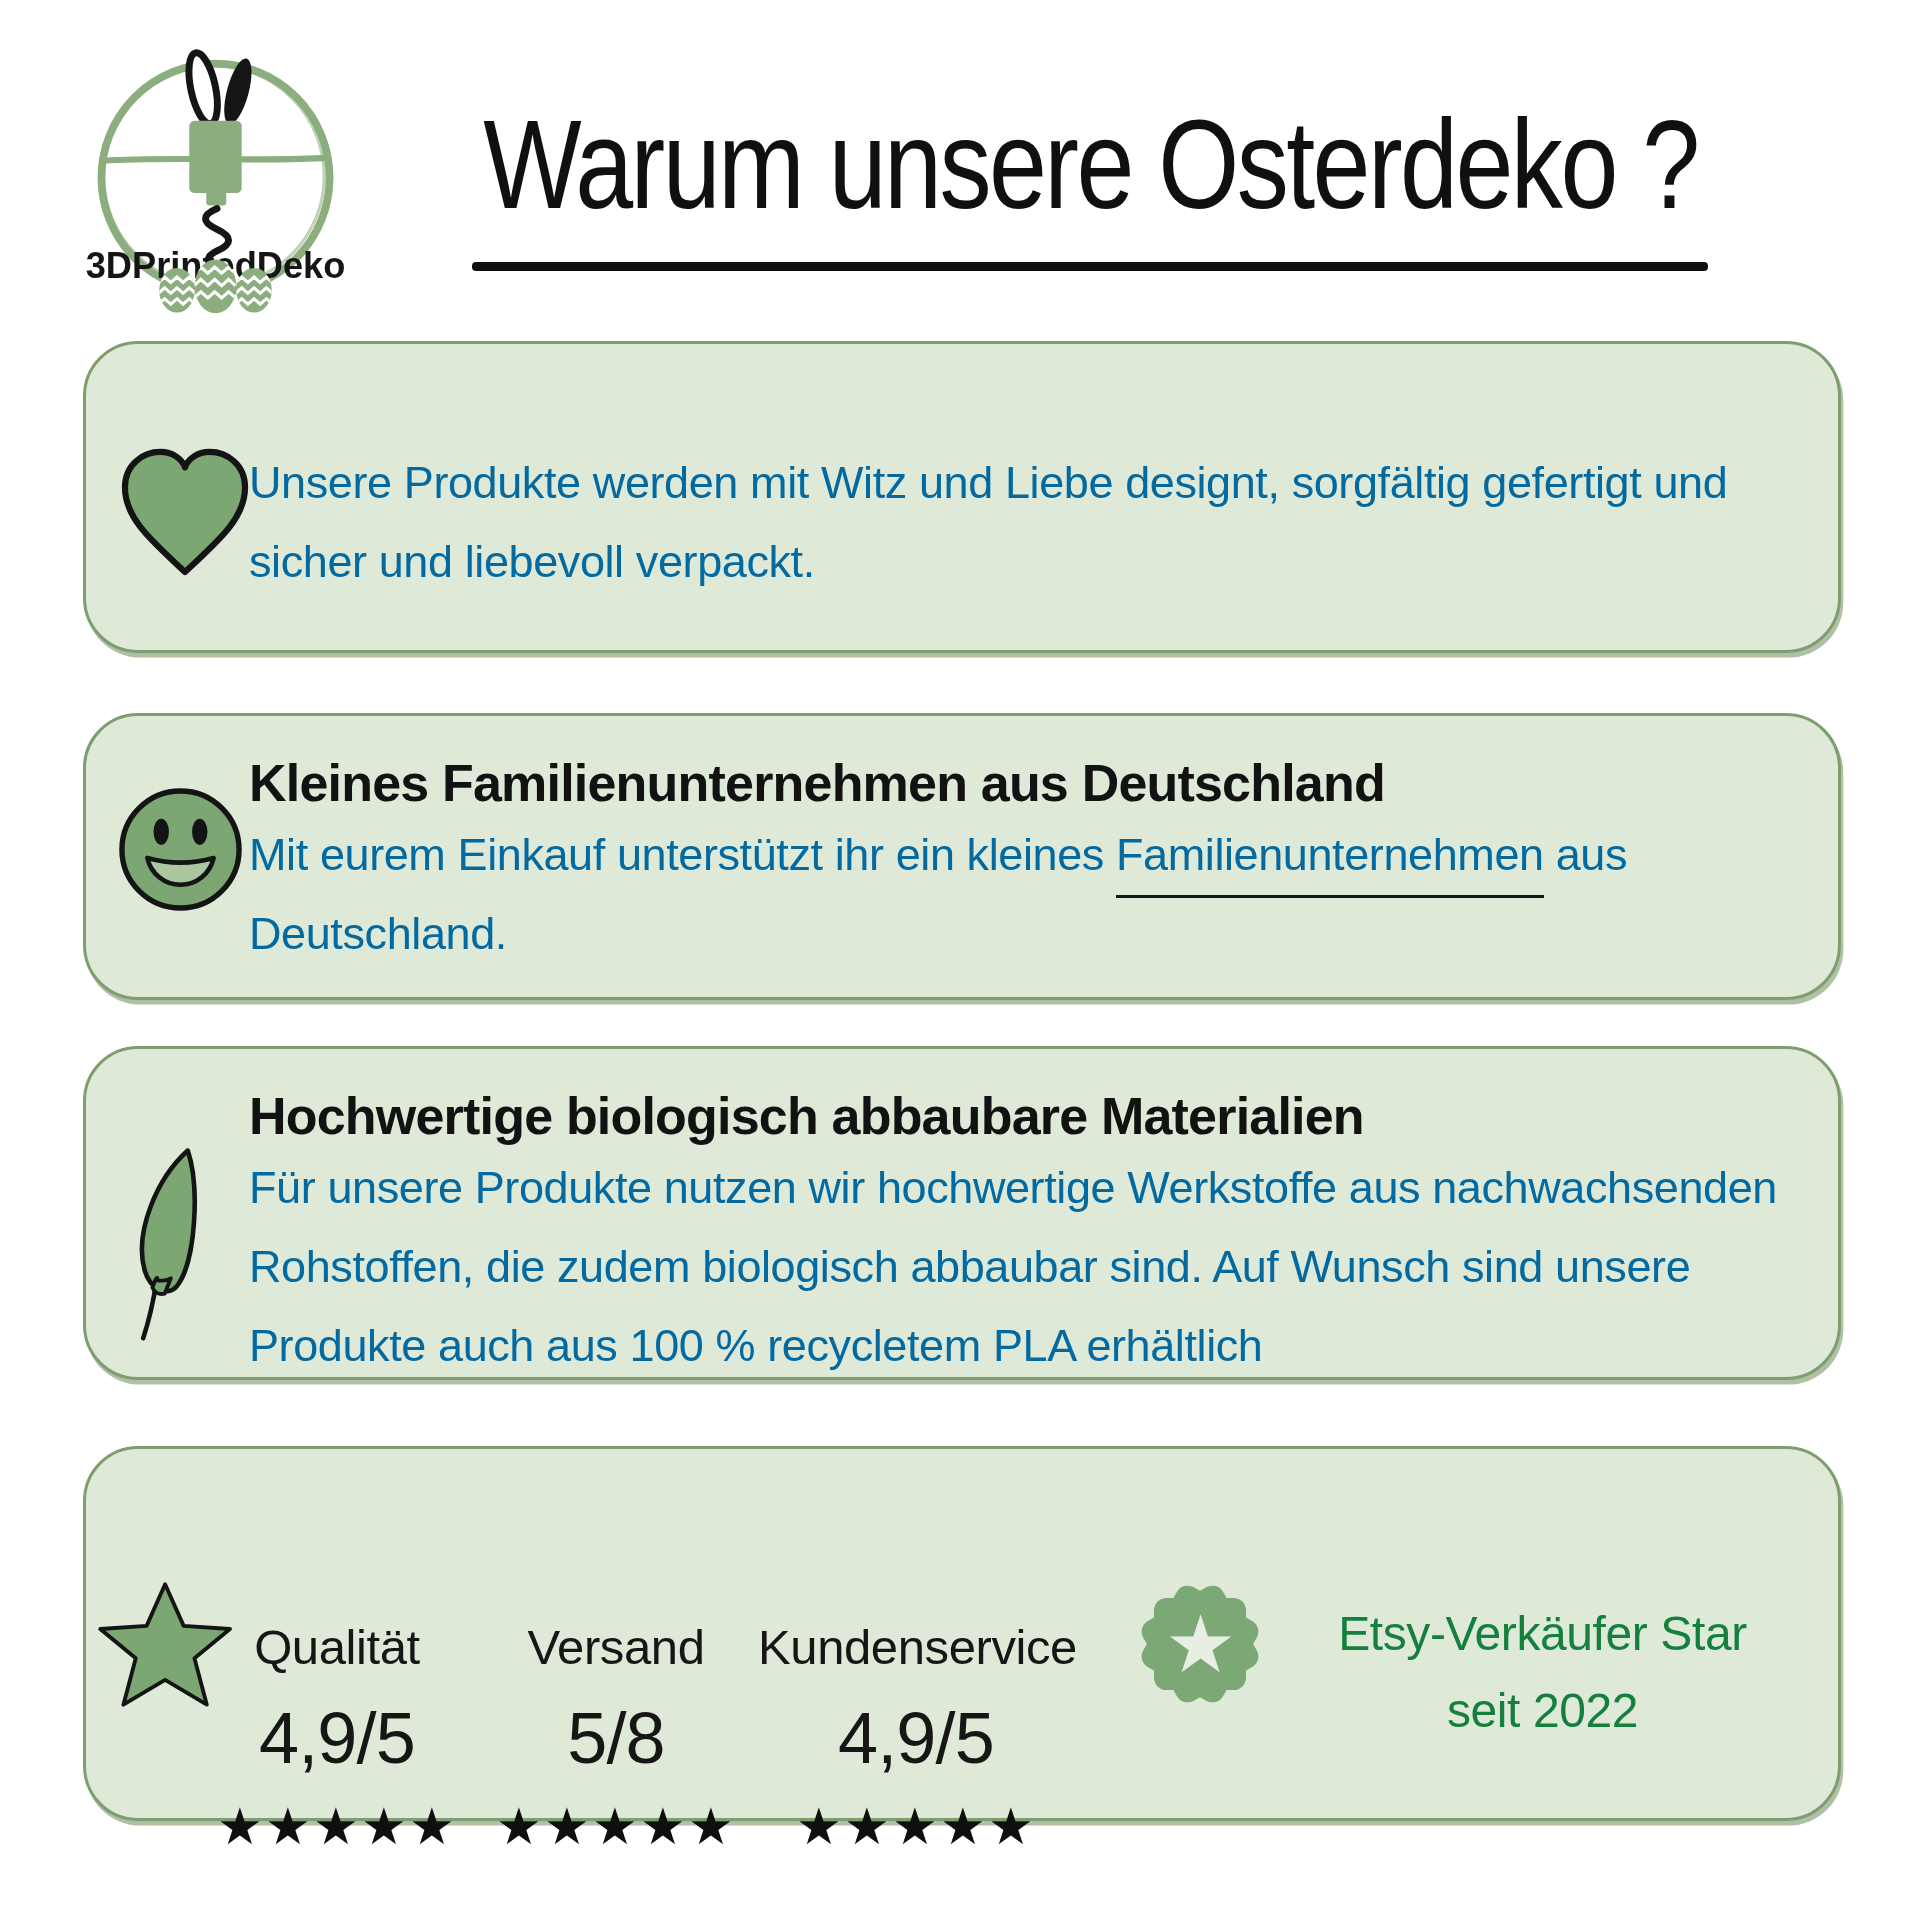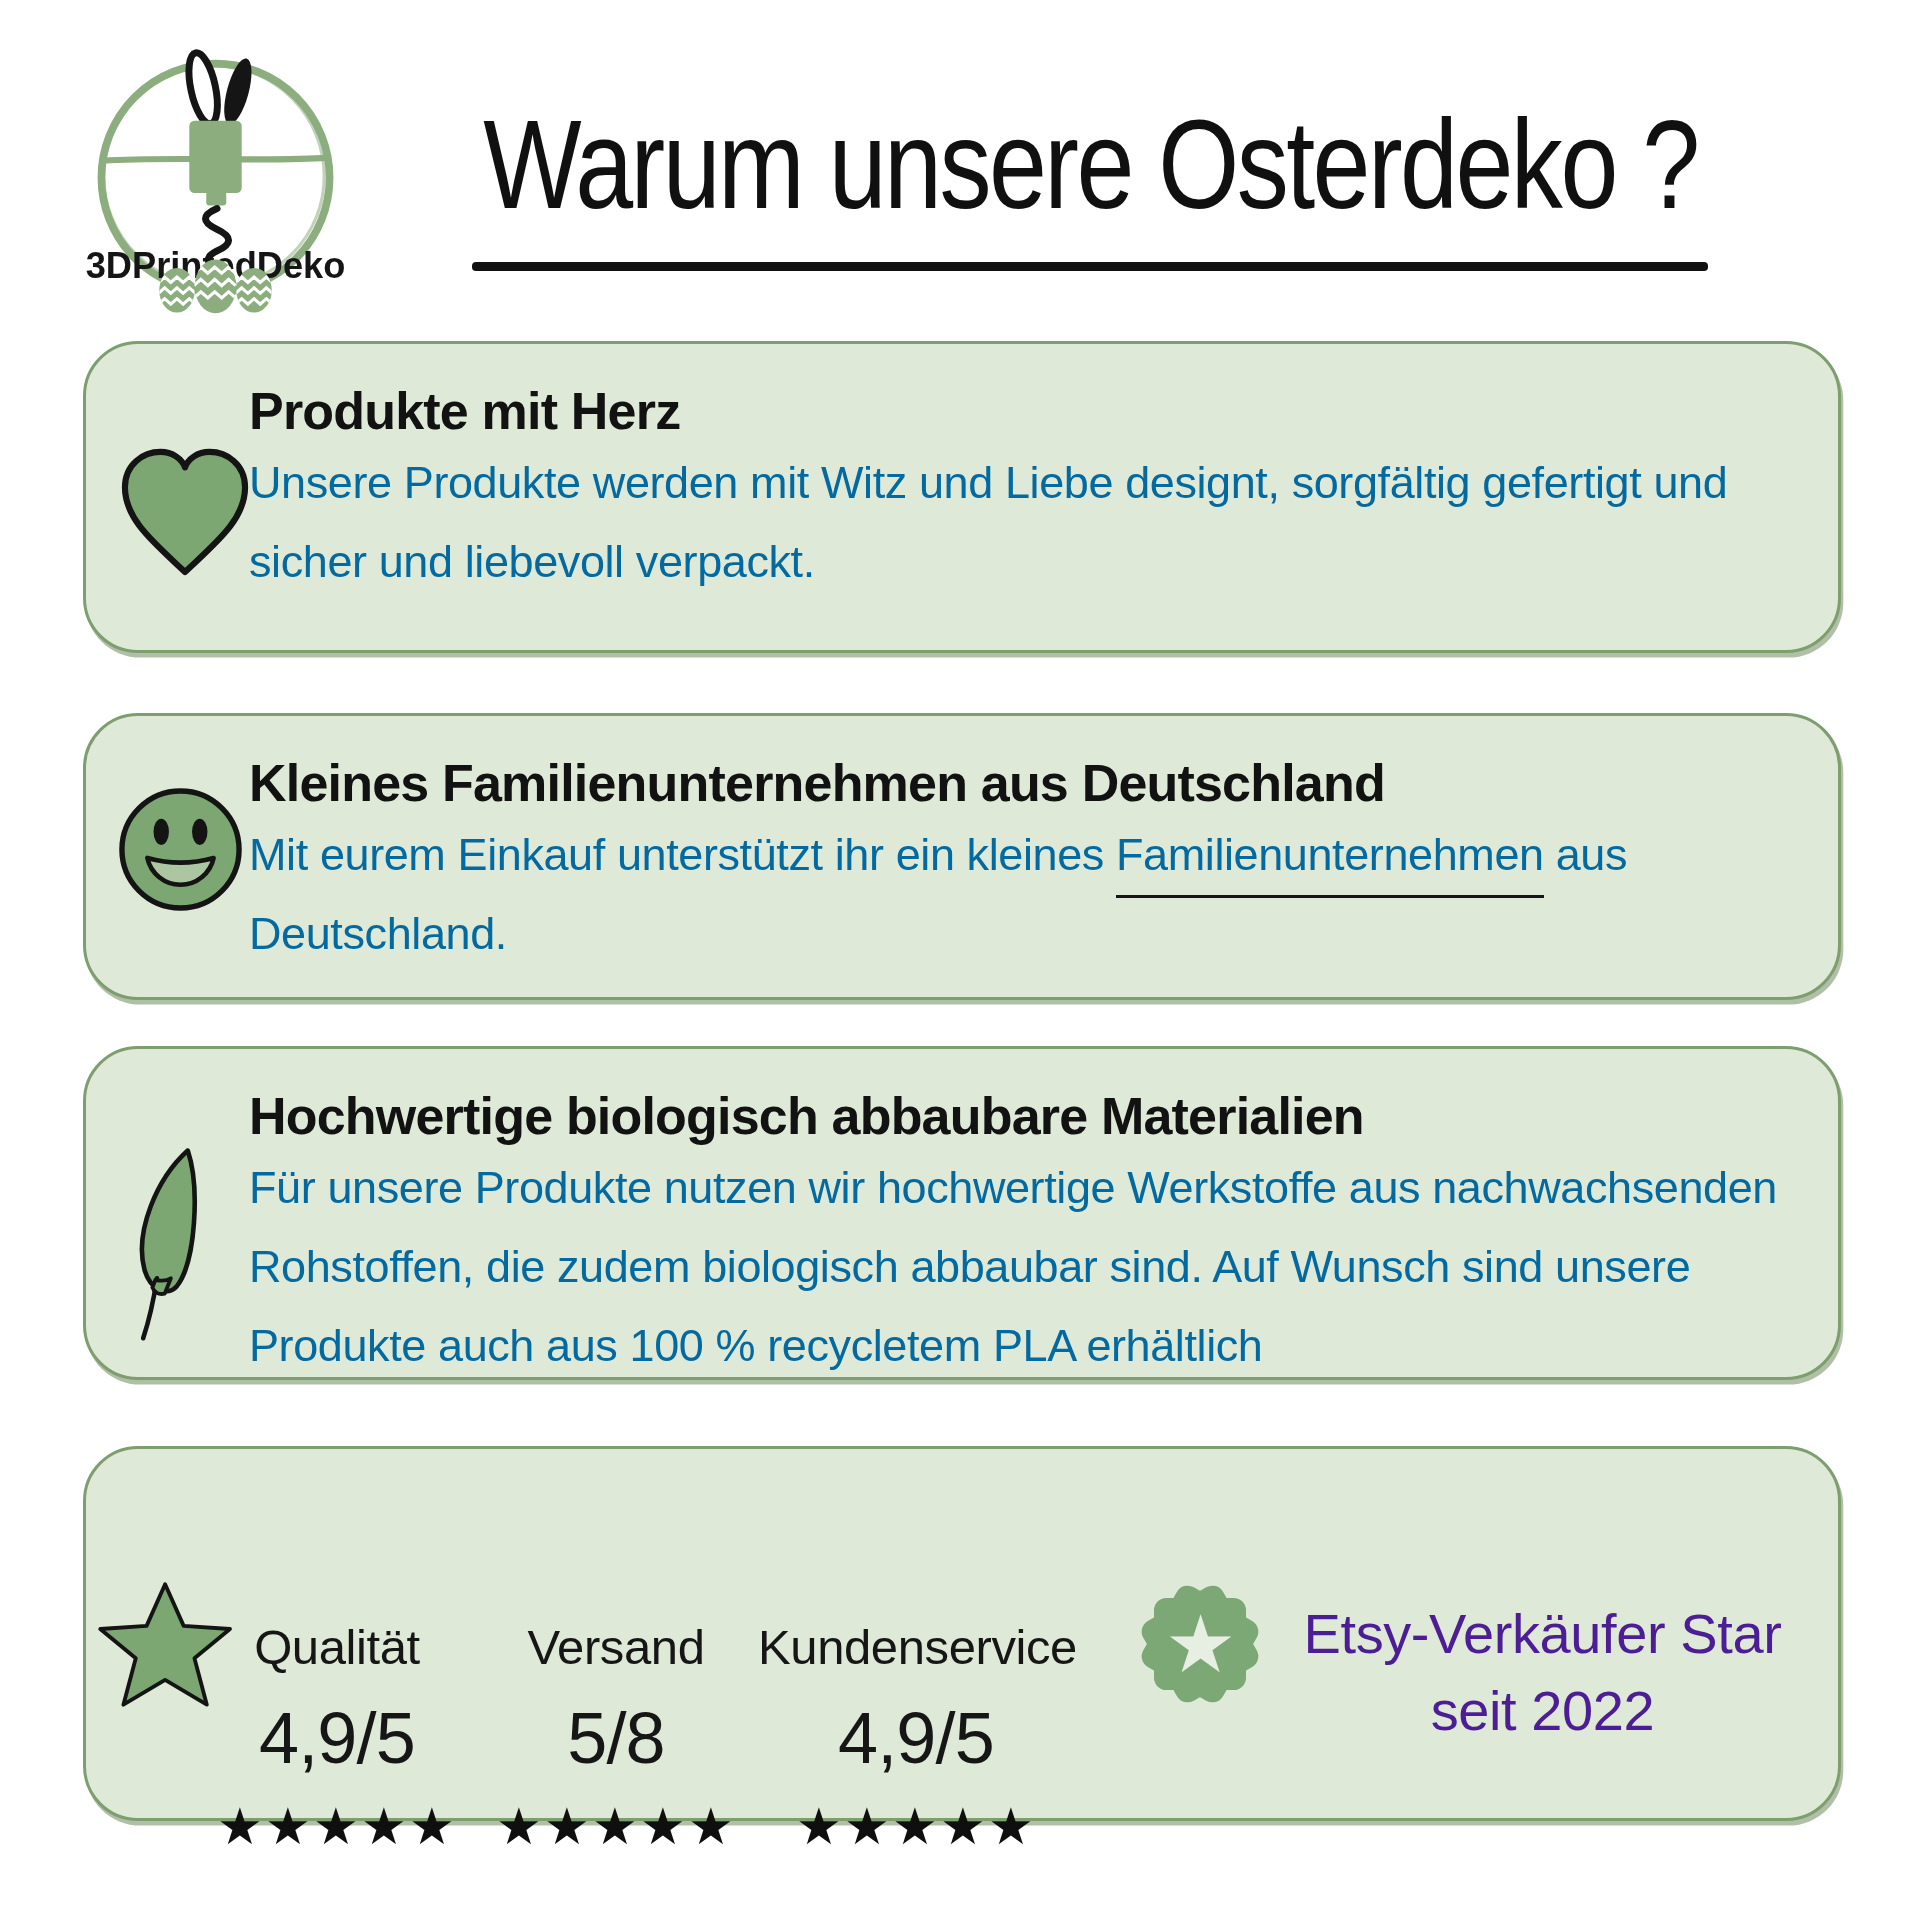--- a/index.html
+++ b/index.html
@@ -39,21 +39,21 @@
   .rating-score { font-size: 72px; letter-spacing: -0.8px; margin-top: 21.6px; color: #161616; }
   .rating-stars { font-family: "DejaVu Sans", sans-serif; font-size: 51px; letter-spacing: 2.3px; margin-top: 18.5px; color: #0f0f0f; white-space: nowrap; }
 
   
   .seal { position: absolute; left: 1048px; top: 129px; width: 133px; height: 133px; }
   .seal .sq { position: absolute; left: 20px; top: 20px; width: 92px; height: 92px; background: #7ba874; border-radius: 12.3px; }
   .seal .sq.r30 { transform: rotate(30deg); }
   .seal .sq.r60 { transform: rotate(60deg); }
   .seal .glyph { position: absolute; left: 0; top: 0; width: 133px; height: 133px; display: flex; align-items: center; justify-content: center; font-family: "DejaVu Sans", sans-serif; font-size: 80px; color: #e7eee2; }
   .badge-text { position: absolute; left: 1202px; top: 146px; width: 509px; text-align: center; }
-  .badge-line { font-size: 56px; letter-spacing: -0.4px; line-height: 77px; white-space: nowrap; color: #4c1d95; }
+  .badge-line { font-size: 48px; letter-spacing: -0.4px; line-height: 77px; white-space: nowrap; color: #15803d; }
 </style>
 </head>
 <body>
 
 <div class="page">
 
   <div class="logo">
     <svg viewBox="0 0 336 350" width="259" height="270">
       <circle cx="168" cy="172" r="148" fill="none" stroke="#8cae7e" stroke-width="10"></circle>
       <circle cx="166" cy="170" r="143" fill="none" stroke="#8cae7e" stroke-width="4" opacity="0.55"></circle>
@@ -98,21 +98,20 @@
 
   <div class="title-wrap">
     <span class="title-text">Warum unsere Osterdeko ?</span>
   </div>
   <div class="title-underline"></div>
 
   <div class="card card-1">
     <svg class="card-icon" style="left:21.6px; top:91px;" width="154" height="154" viewBox="0 0 200 200">
       <path d="M100,178 C60,140 22,110 22,68 C22,38 46,22 68,22 C84,22 96,31 100,42 C104,31 116,22 132,22 C154,22 178,38 178,68 C178,110 140,140 100,178 Z" fill="#7ca772" stroke="#141414" stroke-width="8" stroke-linejoin="round"></path>
     </svg>
-    <div class="card-heading">Produkte mit Herz</div>
     <div class="card-body">
       <div class="body-line">Unsere Produkte werden mit Witz und Liebe designt, sorgfältig gefertigt und</div>
       <div class="body-line">sicher und liebevoll verpackt.</div>
     </div>
   </div>
 
   <div class="card card-2">
     <svg class="card-icon" style="left:29px; top:68px;" width="131" height="131" viewBox="0 0 170 170">
       <circle cx="85" cy="85" r="76" fill="#7ca772" stroke="#141414" stroke-width="7"></circle>
       <ellipse cx="60" cy="62" rx="10" ry="17" fill="#141414"></ellipse>

